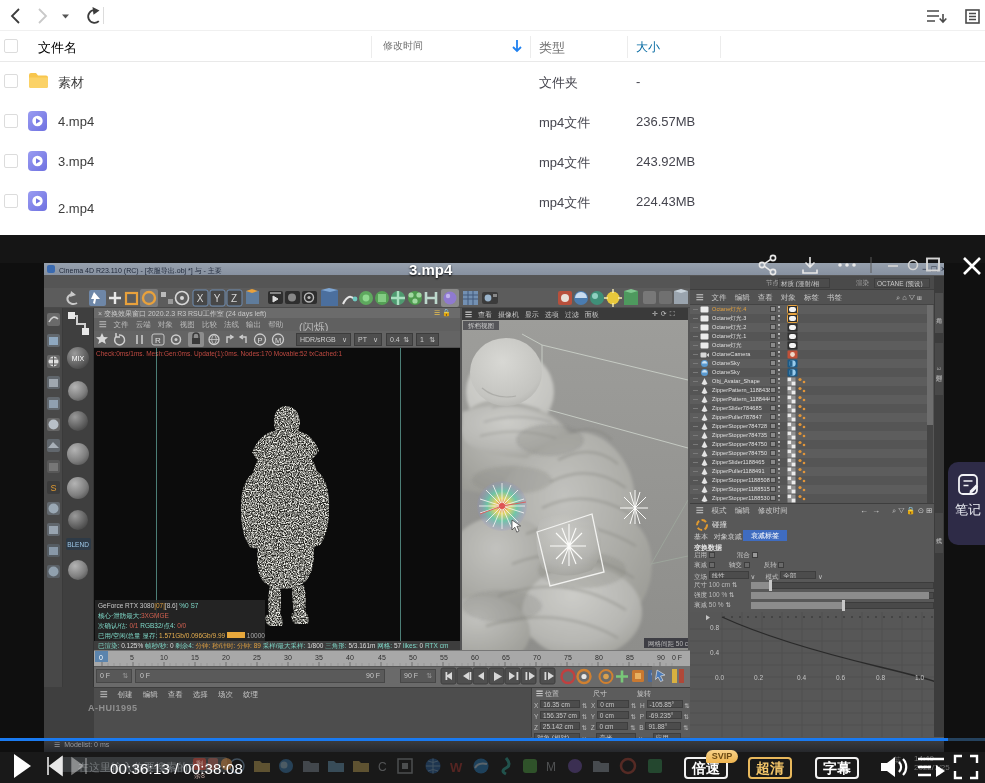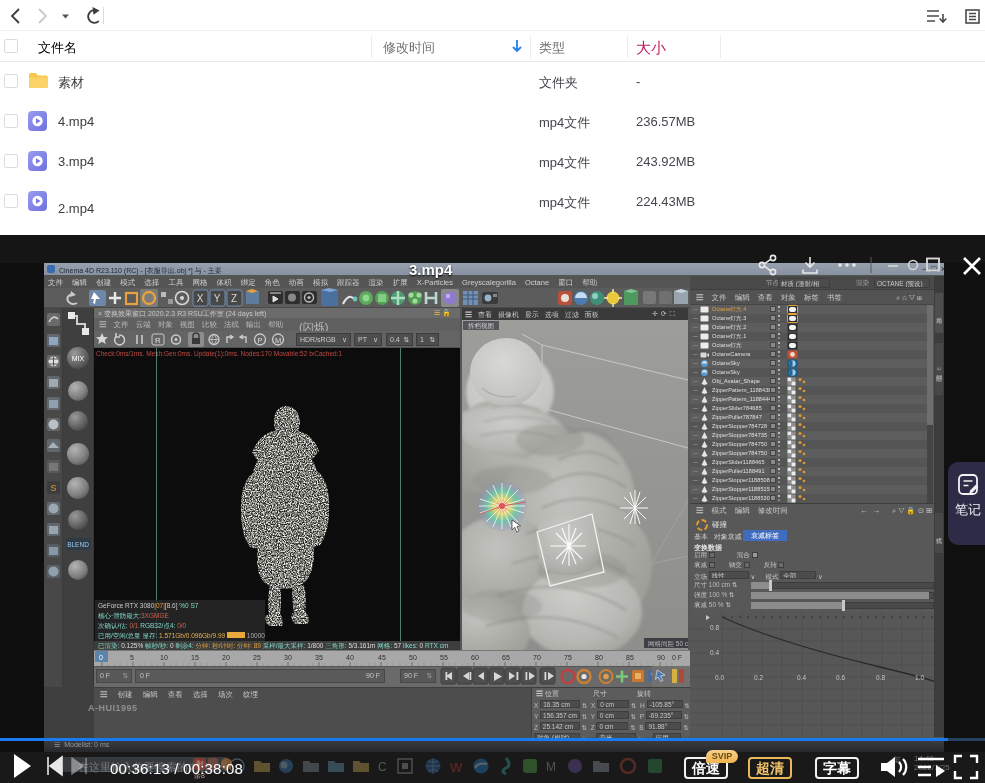--- a/index.html
+++ b/index.html
@@ -41,26 +41,26 @@
     <path d="M1 3h12M1 8h12M1 13h8"></path>
         <path d="M17 6v8M13.7 10.5l3.3 3.5 3.3-3.5"></path>
     <rect x="40" y="2" width="13" height="13"></rect>
         <path d="M43 5.5h7M43 8.5h7M43 11.5h7"></path>
    </g>
  </svg>
 
  <div class="a hdr"></div>
  <div class="a cb" style="left:4px;top:39px"></div>
  <div class="a" style="left:38px;top:39px;color:#000000;font-size:13px">文件名</div>
- <div class="a" style="left:383px;top:39px;color:#707070;font-size:13px">修改时间</div>
+ <div class="a" style="left:383px;top:39px;color:#707070;font-size:10px">修改时间</div>
  <svg class="a" style="left:511px;top:39px" width="12" height="14" viewBox="0 0 12 14">
       <path d="M6 1v10M2 8l4 4 4-4" stroke="#1f80f0" stroke-width="1.8" fill="none"></path>
     </svg>
  <div class="a" style="left:539px;top:39px;color:#707070;font-size:13px">类型</div>
- <div class="a" style="left:636px;top:39px;color:#be185d;font-size:15px">大小</div>
+ <div class="a" style="left:636px;top:39px;color:#0369a1;font-size:12px">大小</div>
  <div class="a vline" style="left:371px"></div>
  <div class="a vline" style="left:530px"></div>
  <div class="a vline" style="left:627px"></div>
  <div class="a vline" style="left:720px"></div>
 
  <div class="a cb" style="left:4px;top:74px"></div>
  <svg class="a" style="left:28px;top:72px" width="21" height="17" viewBox="0 0 21 17">
    <path d="M1 3 a2 2 0 0 1 2-2 h5 l2 2.5 h8 a2 2 0 0 1 2 2 V14 a2 2 0 0 1-2 2 H3 a2 2 0 0 1-2-2 Z" fill="#f8c64d"></path>
    <path d="M1 5.5 h19 V14 a2 2 0 0 1 -2 2 H3 a2 2 0 0 1 -2 -2 Z" fill="#fbd267"></path>
  </svg>
@@ -141,21 +141,20 @@
  <div class="a" style="left:0;top:263px;width:44px;height:489px;background:#0f0f0f"></div>
  <div class="a" style="left:944px;top:263px;width:41px;height:489px;background:#101010"></div>
  <div class="a" id="c4d" style="left:44px;top:263px;width:900px;height:489px;background:#565656;overflow:hidden">
 
   <div class="a" style="left:0;top:0;width:900px;height:12px;background:linear-gradient(#97a1ae,#8791a0)"></div>
   <div class="a" style="left:3px;top:2px;width:8px;height:8px;border-radius:2px;background:#3a6ab0"></div>
   <div class="a" style="left:15px;top:2.5px;color:#20293a;font-size:7px;white-space:nowrap">Cinema 4D R23.110 (RC) - [衣服导出.obj *] 与 - 主要</div>
   <div class="a" style="left:878px;top:1px;color:#2a3242;font-size:9px;letter-spacing:4px">−□×</div>
 
   <div class="a" style="left:0;top:12px;width:900px;height:13px;background:#555555"></div>
-  <div class="a" style="left:4px;top:14.5px;color:#cfcfcf;font-size:7.5px;white-space:nowrap;word-spacing:7px">文件 编辑 创建 模式 选择 工具 网格 体积 绑定 角色 动画 模拟 跟踪器 渲染 扩展 X-Particles Greyscalegorilla Octane 窗口 帮助</div>
 
   <div class="a" style="left:0;top:25px;width:900px;height:20px;background:#5c5c5c;border-bottom:1px solid #4a4a4a"></div>
   <svg class="a" style="left:0;top:25px" width="660" height="20" viewBox="0 0 660 20">
     <path d="M30 6 a6 5 0 1 0 3 9" stroke="#c9c9c9" stroke-width="2" fill="none"></path>
         <path d="M27 3l5 4-6 2z" fill="#c9c9c9"></path>
     <rect x="45" y="2" width="17" height="16" rx="2" fill="#6e87a8"></rect>
         <path d="M50 4 l6 7 -4 0 -1 5 -2-1 1-4 -3 0z" fill="#fff"></path>
     <path d="M71 4v12M65 10h12" stroke="#e8e8e8" stroke-width="2.4"></path>
     <rect x="82" y="5" width="11" height="11" fill="none" stroke="#e8a13c" stroke-width="2.2"></rect>
     <rect x="96" y="1" width="18" height="18" rx="2" fill="#7b7b7b"></rect>

